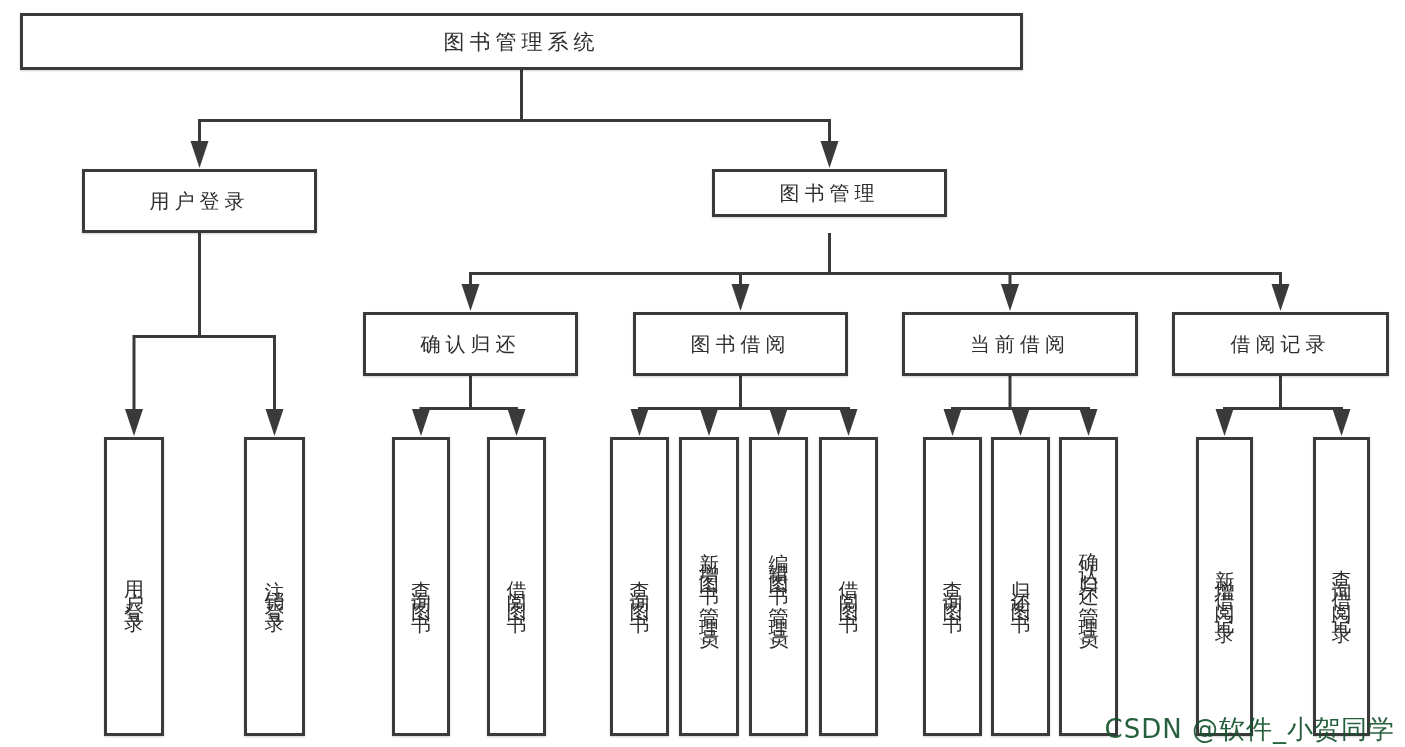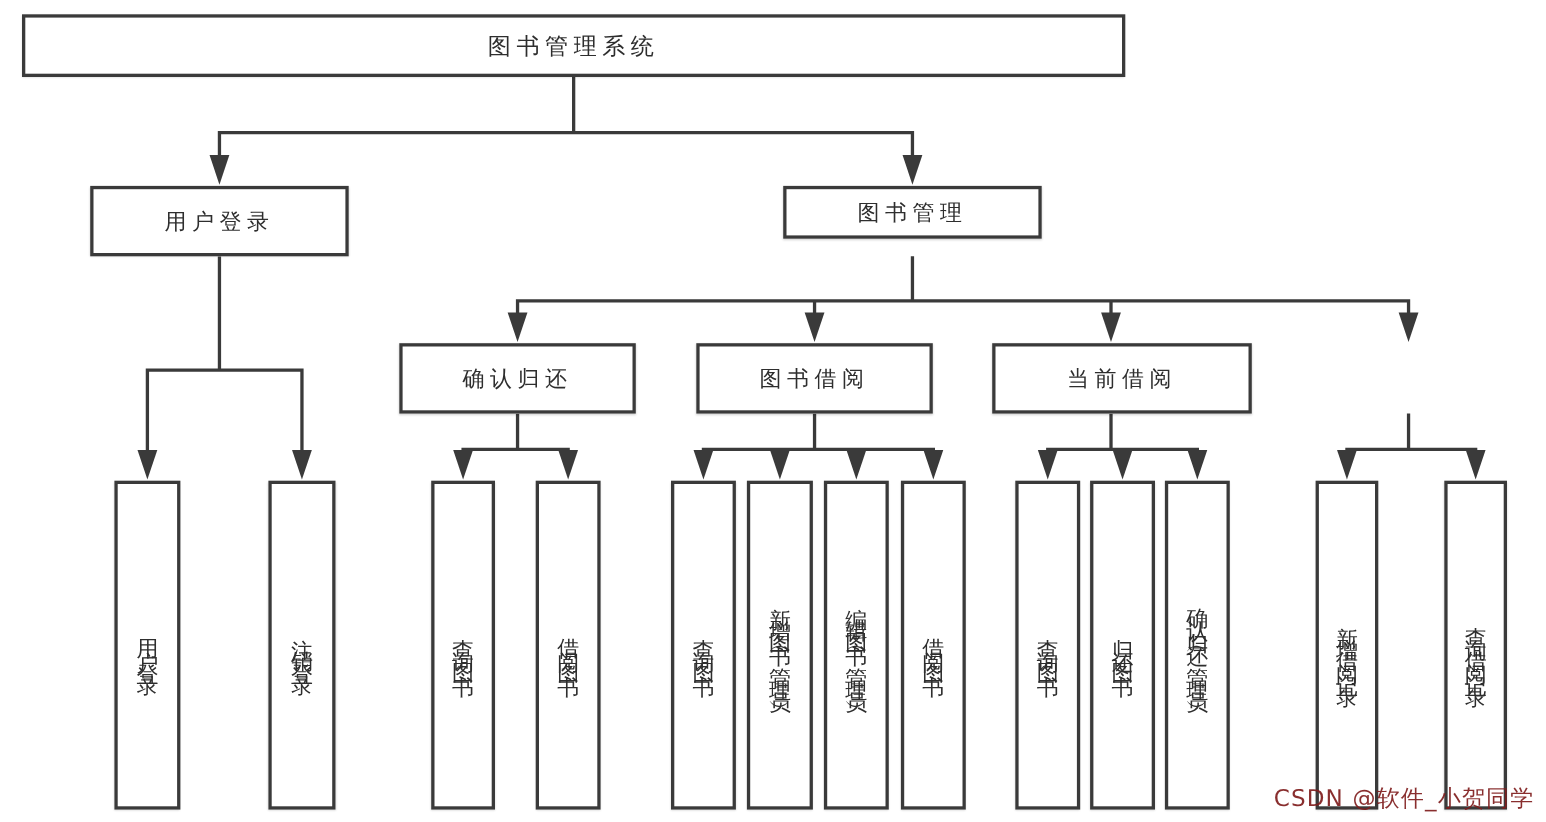--- a/index.html
+++ b/index.html
@@ -26,21 +26,21 @@
   .lv3{top:312px;height:64px;width:215px;}
   .l3a{left:363px;} .l3b{left:633px;} .l3c{left:902px;width:236px;} .l3d{left:1172px;width:217px;}
   .vbox{top:437px;height:299px;width:60px;}
   .v1{left:104px;} .v2{left:244px;width:61px;}
   .v3{left:392px;width:58px;} .v4{left:487px;width:59px;}
   .v5{left:610px;width:59px;} .v6{left:679px;} .v7{left:749px;width:59px;} .v8{left:819px;width:59px;}
   .v9{left:923px;width:59px;} .v10{left:991px;width:59px;} .v11{left:1059px;width:59px;}
   .v12{left:1196px;width:57px;} .v13{left:1313px;width:57px;}
   #watermark{
     position:absolute;top:712px;right:10px;z-index:10;
-    font-size:21px;letter-spacing:1px;color:#7f1d1d;opacity:0.92;white-space:nowrap;
+    font-size:26px;letter-spacing:1px;color:#14532d;opacity:0.92;white-space:nowrap;
   }
 </style>
 </head>
 <body>
 
 <div id="canvas">
 
   <svg id="wires" viewBox="0 0 1405 747" xmlns="http://www.w3.org/2000/svg" aria-hidden="true">
     <path fill="none" stroke="#3a3a3a" stroke-width="3" d="M521.5 70 V119
              M199.5 120.5 H829.5
@@ -93,20 +93,23 @@
 
   <div class="node lv3 l3a">
     <span class="hlabel">确认归还</span>
   </div>
   <div class="node lv3 l3b">
     <span class="hlabel">图书借阅</span>
   </div>
   <div class="node lv3 l3c">
     <span class="hlabel">当前借阅</span>
   </div>
+  <div class="node lv3 l3d">
+    <span class="hlabel">借阅记录</span>
+  </div>
 
   <div class="node vbox v1">
     <span class="vlabel">用户登录</span>
   </div>
   <div class="node vbox v2">
     <span class="vlabel">注销登录</span>
   </div>
 
   <div class="node vbox v3">
     <span class="vlabel">查询图书</span>

